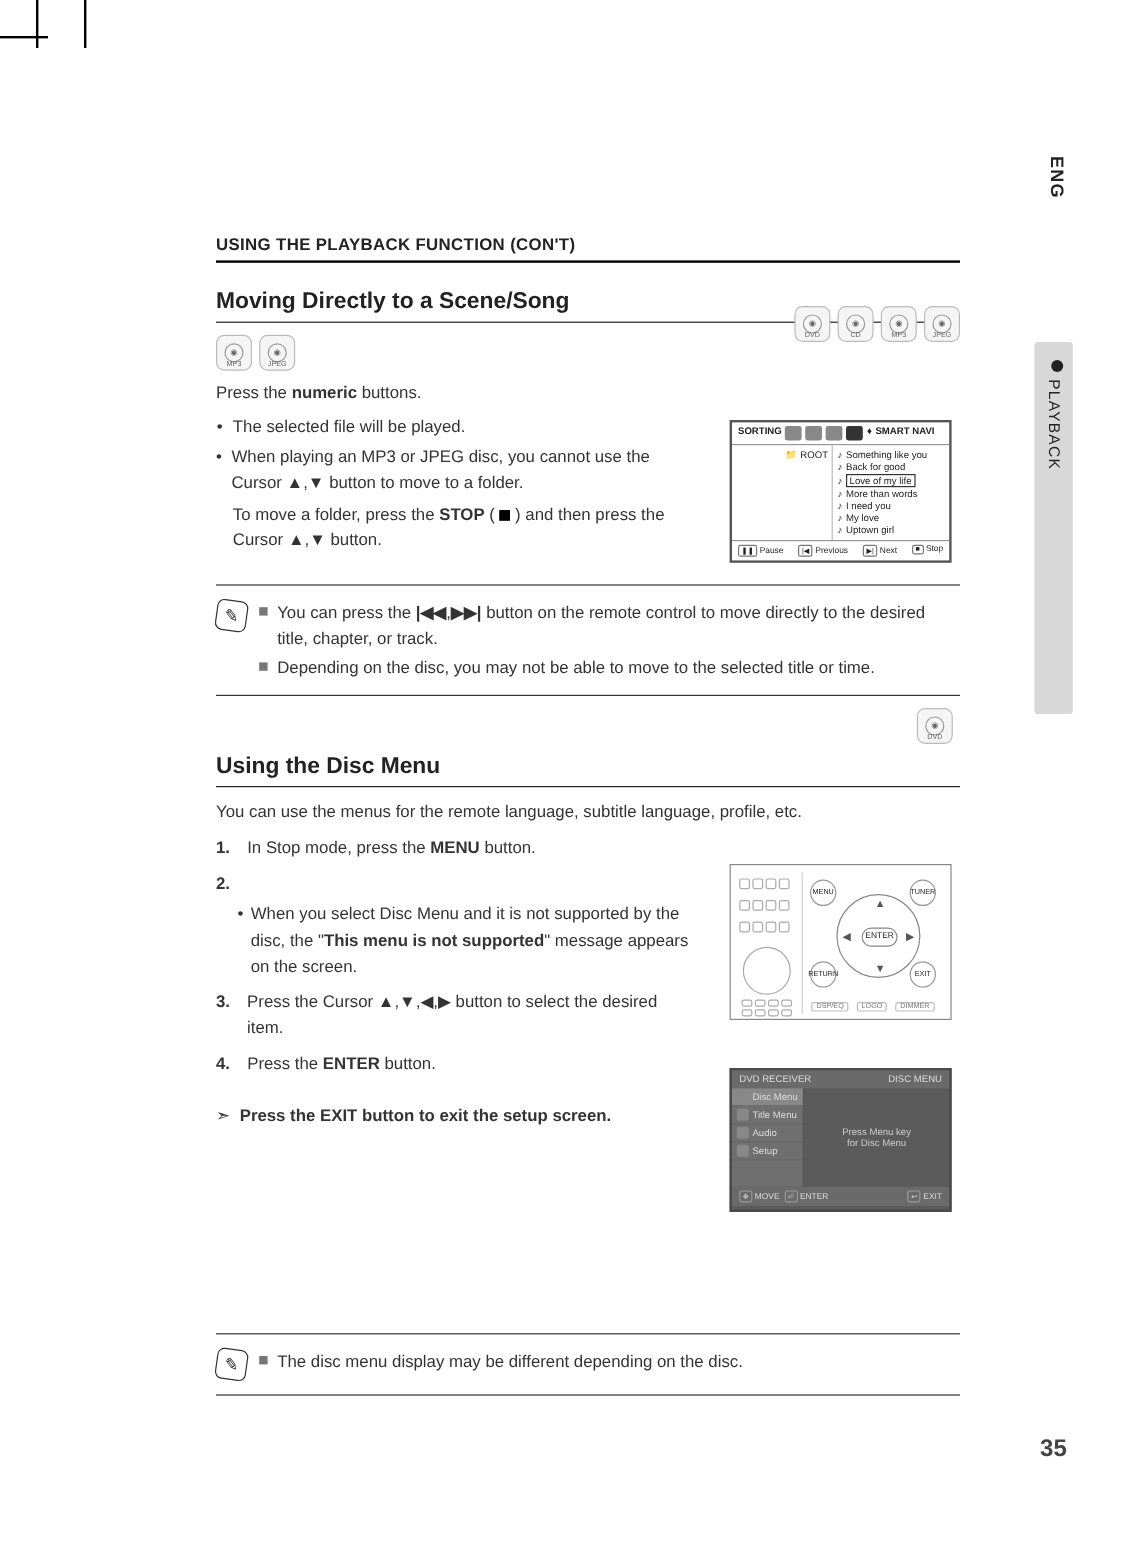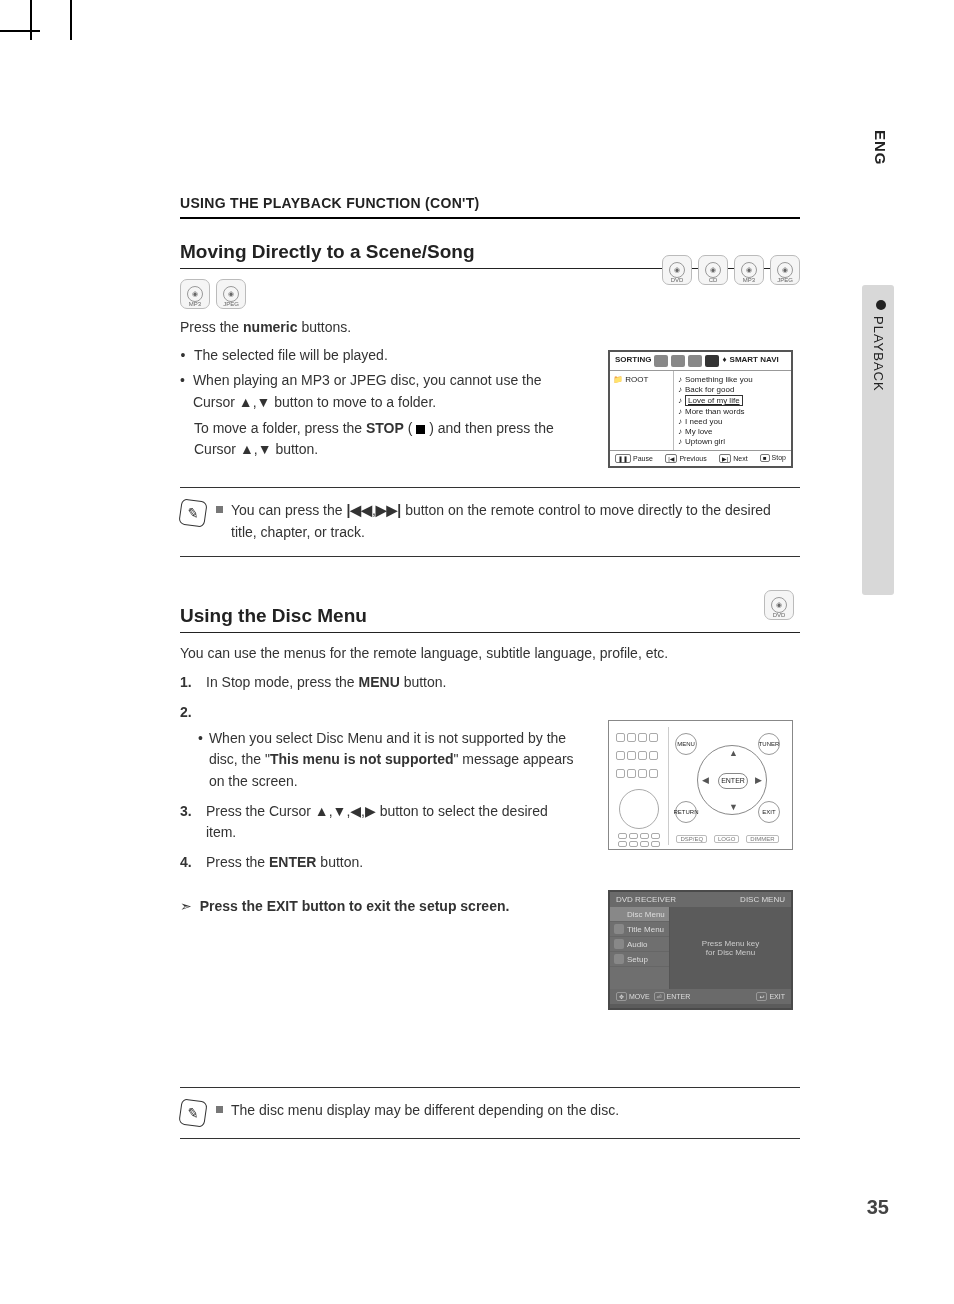--- a/index.html
+++ b/index.html
@@ -35,25 +35,25 @@
   .note-icon { width:26px; height:26px; border:1.5px solid #333; border-radius:6px; transform: rotate(8deg); display:flex; align-items:center; justify-content:center; font-size:14px; flex: 0 0 26px; margin-top:2px;}
   .note-items .nrow { display:flex; gap:8px; margin-top:2px; }
   .note-items .sq { width:7px; height:7px; background:#777; margin-top:6px; flex:0 0 7px; }
 
   
   .filebrowser { position:absolute; left:608px; top:350px; width:185px; border:2px solid #555; background:#fff; font-size:8px; }
   .fb-top { display:flex; align-items:flex-start; gap:3px; padding:3px 5px; border-bottom:1px solid #999; }
   .fb-chip { width:14px; height:12px; background:#888; border-radius:2px; }
   .fb-chip.dark { background:#333; }
   .fb-main { display:flex; min-height:70px; }
-  .fb-left { width:64px; border-right:1px solid #bbb; padding:4px 3px; }
+  .fb-left { width:84px; border-right:1px solid #bbb; padding:4px 3px;text-align:right; }
   .fb-right { flex:1; padding:3px 4px; }
   .fb-right .frow { display:flex; gap:3px; align-items:center; margin:1px 0; }
   .fb-right .mus { font-size:8px; }
-  .fb-right .hl { border:1px solid #333; padding:0 2px;text-decoration:underline; }
+  .fb-right .hl { border:1px solid #333; padding:0 2px; }
   .fb-bot { border-top:1px solid #999; padding:3px 5px; display:flex; justify-content:space-between; font-size:7px; }
   .fb-bot span b { display:inline-block; border:1px solid #777; border-radius:2px; font-size:6px; padding:0 2px; margin-right:2px; font-weight:normal; }
 
   
   .discmenu-block { margin-top: 48px; }
   .ol { margin-top:8px; }
   .ol .orow { display:flex; gap:8px; margin-top:8px; }
   .ol .num { font-weight:bold; width:18px; }
   .sub-bullet { display:flex; gap:6px; margin-top:4px; margin-left:18px; }
 
@@ -161,20 +161,24 @@
       </div>
     </div>
 
     <div class="note-box">
       <div class="note-icon">✎</div>
       <div class="note-items body-text">
         <div class="nrow">
             <span class="sq"></span>
           <span><span>You can press the </span><b>|◀◀</b>,<b>▶▶|</b><span> button on the remote control to move directly to the desired title, chapter, or track.</span></span>
         </div>
+        <div class="nrow">
+            <span class="sq"></span>
+            <span>Depending on the disc, you may not be able to move to the selected title or time.</span>
+          </div>
       </div>
     </div>
 
     <div class="discmenu-block">
       <h2 class="sub-title">Using the Disc Menu</h2>
       <p class="body-text" style="margin-top:10px">You can use the menus for the remote language, subtitle language, profile, etc.</p>
 
       <div class="ol body-text" style="width:400px">
         <div class="orow">
             <span class="num">1.</span>

